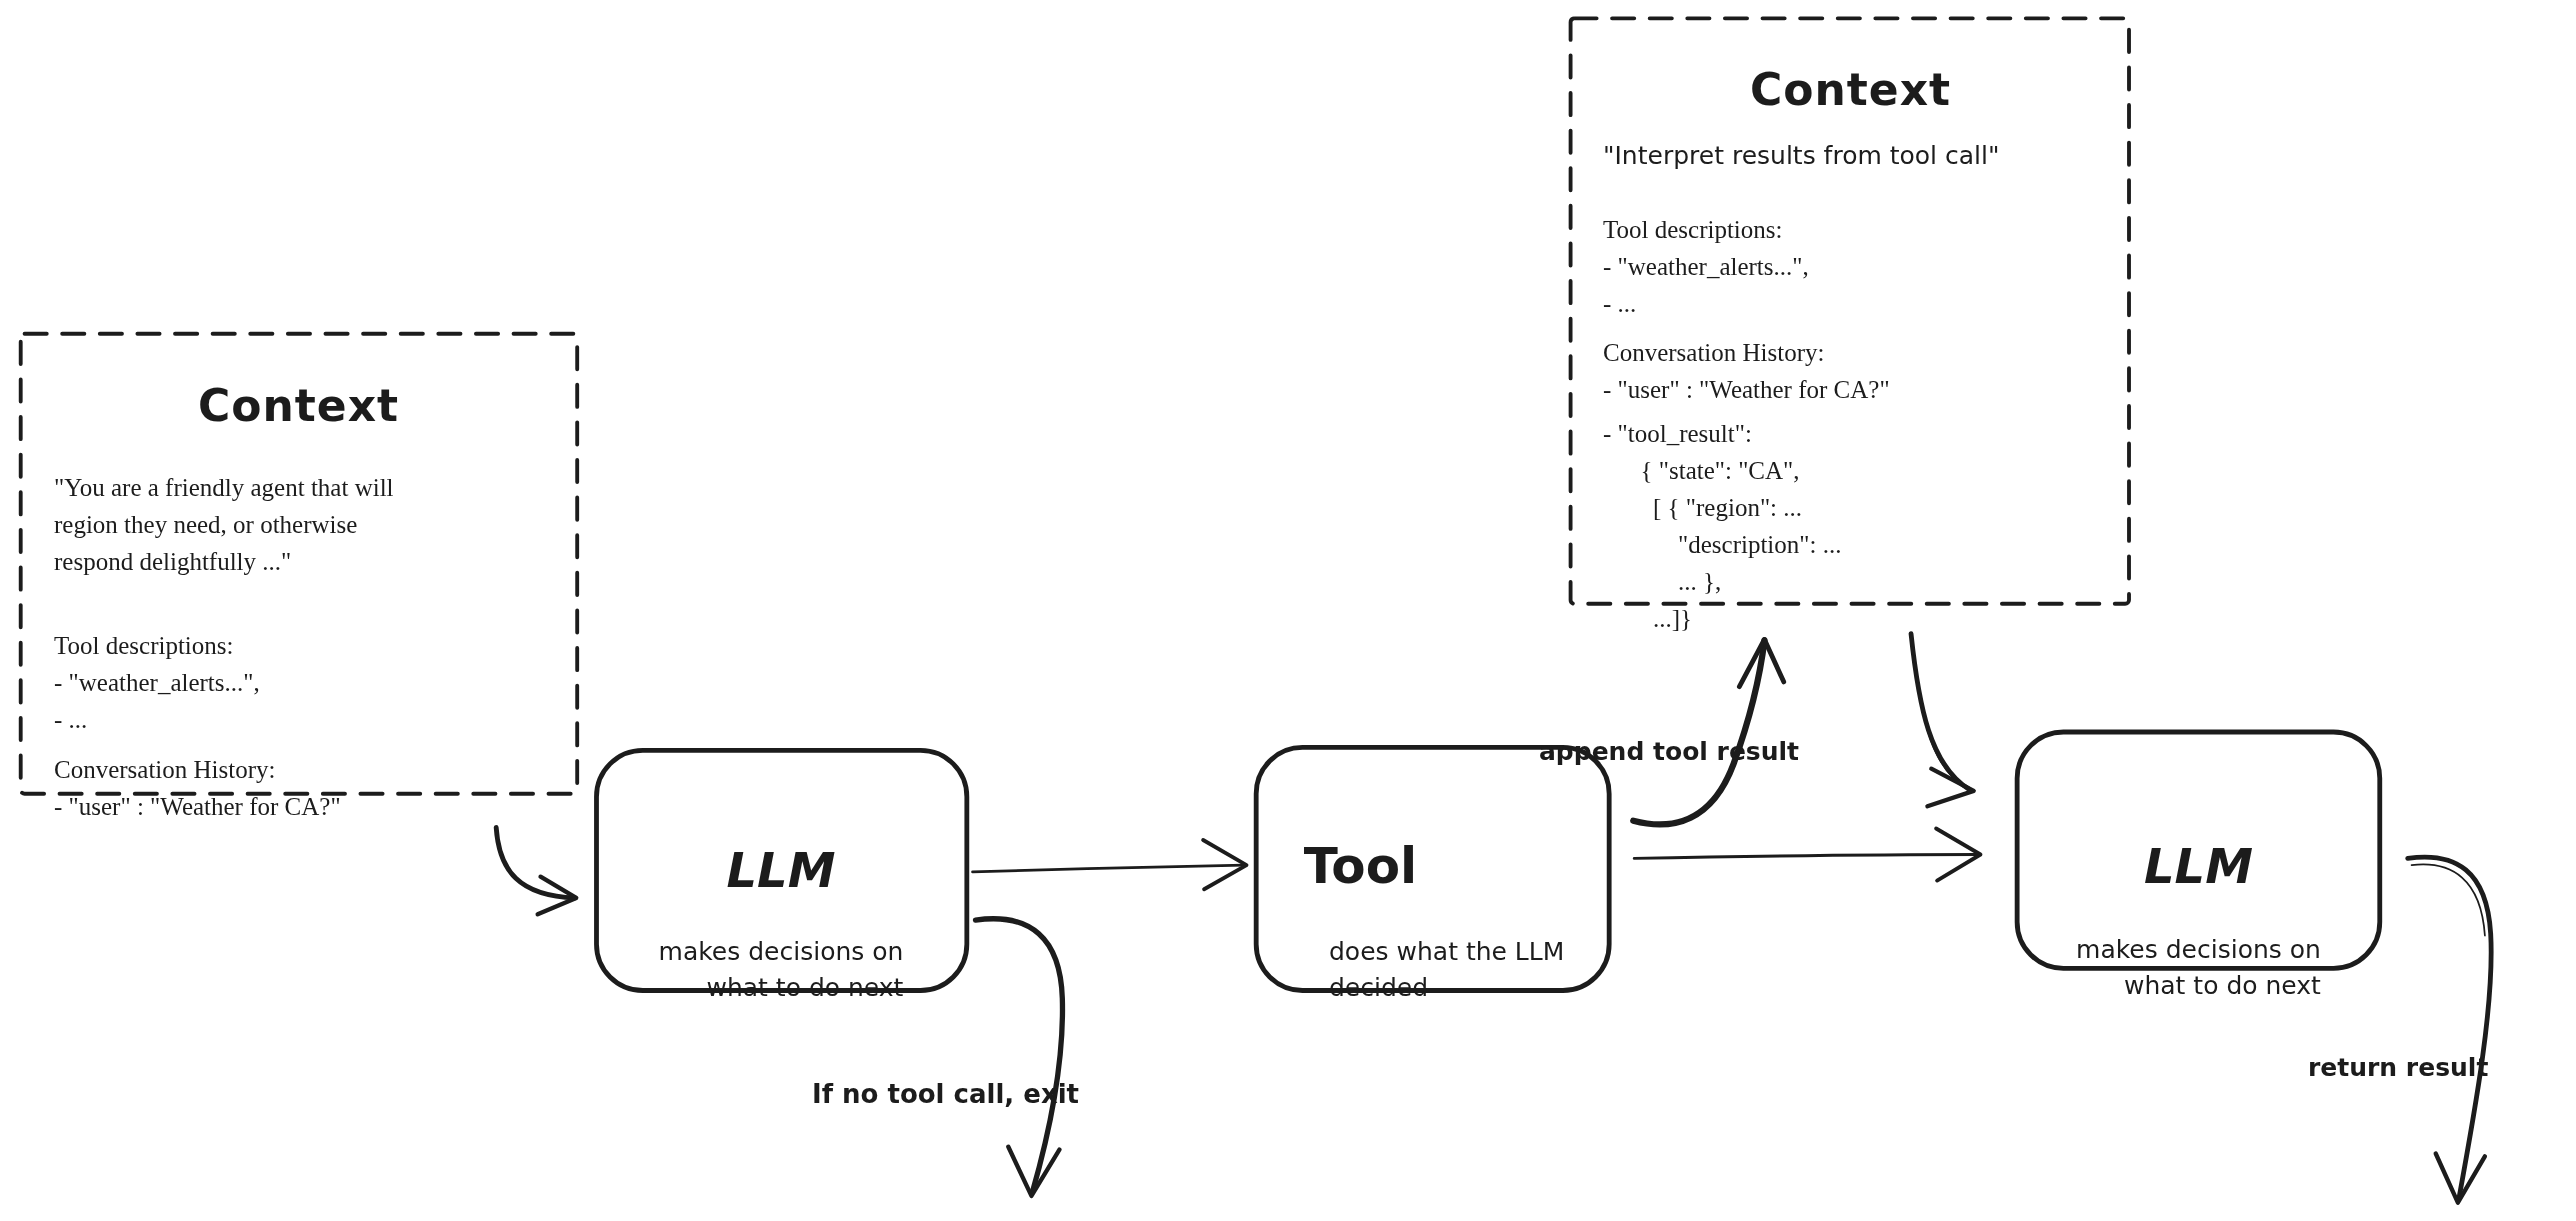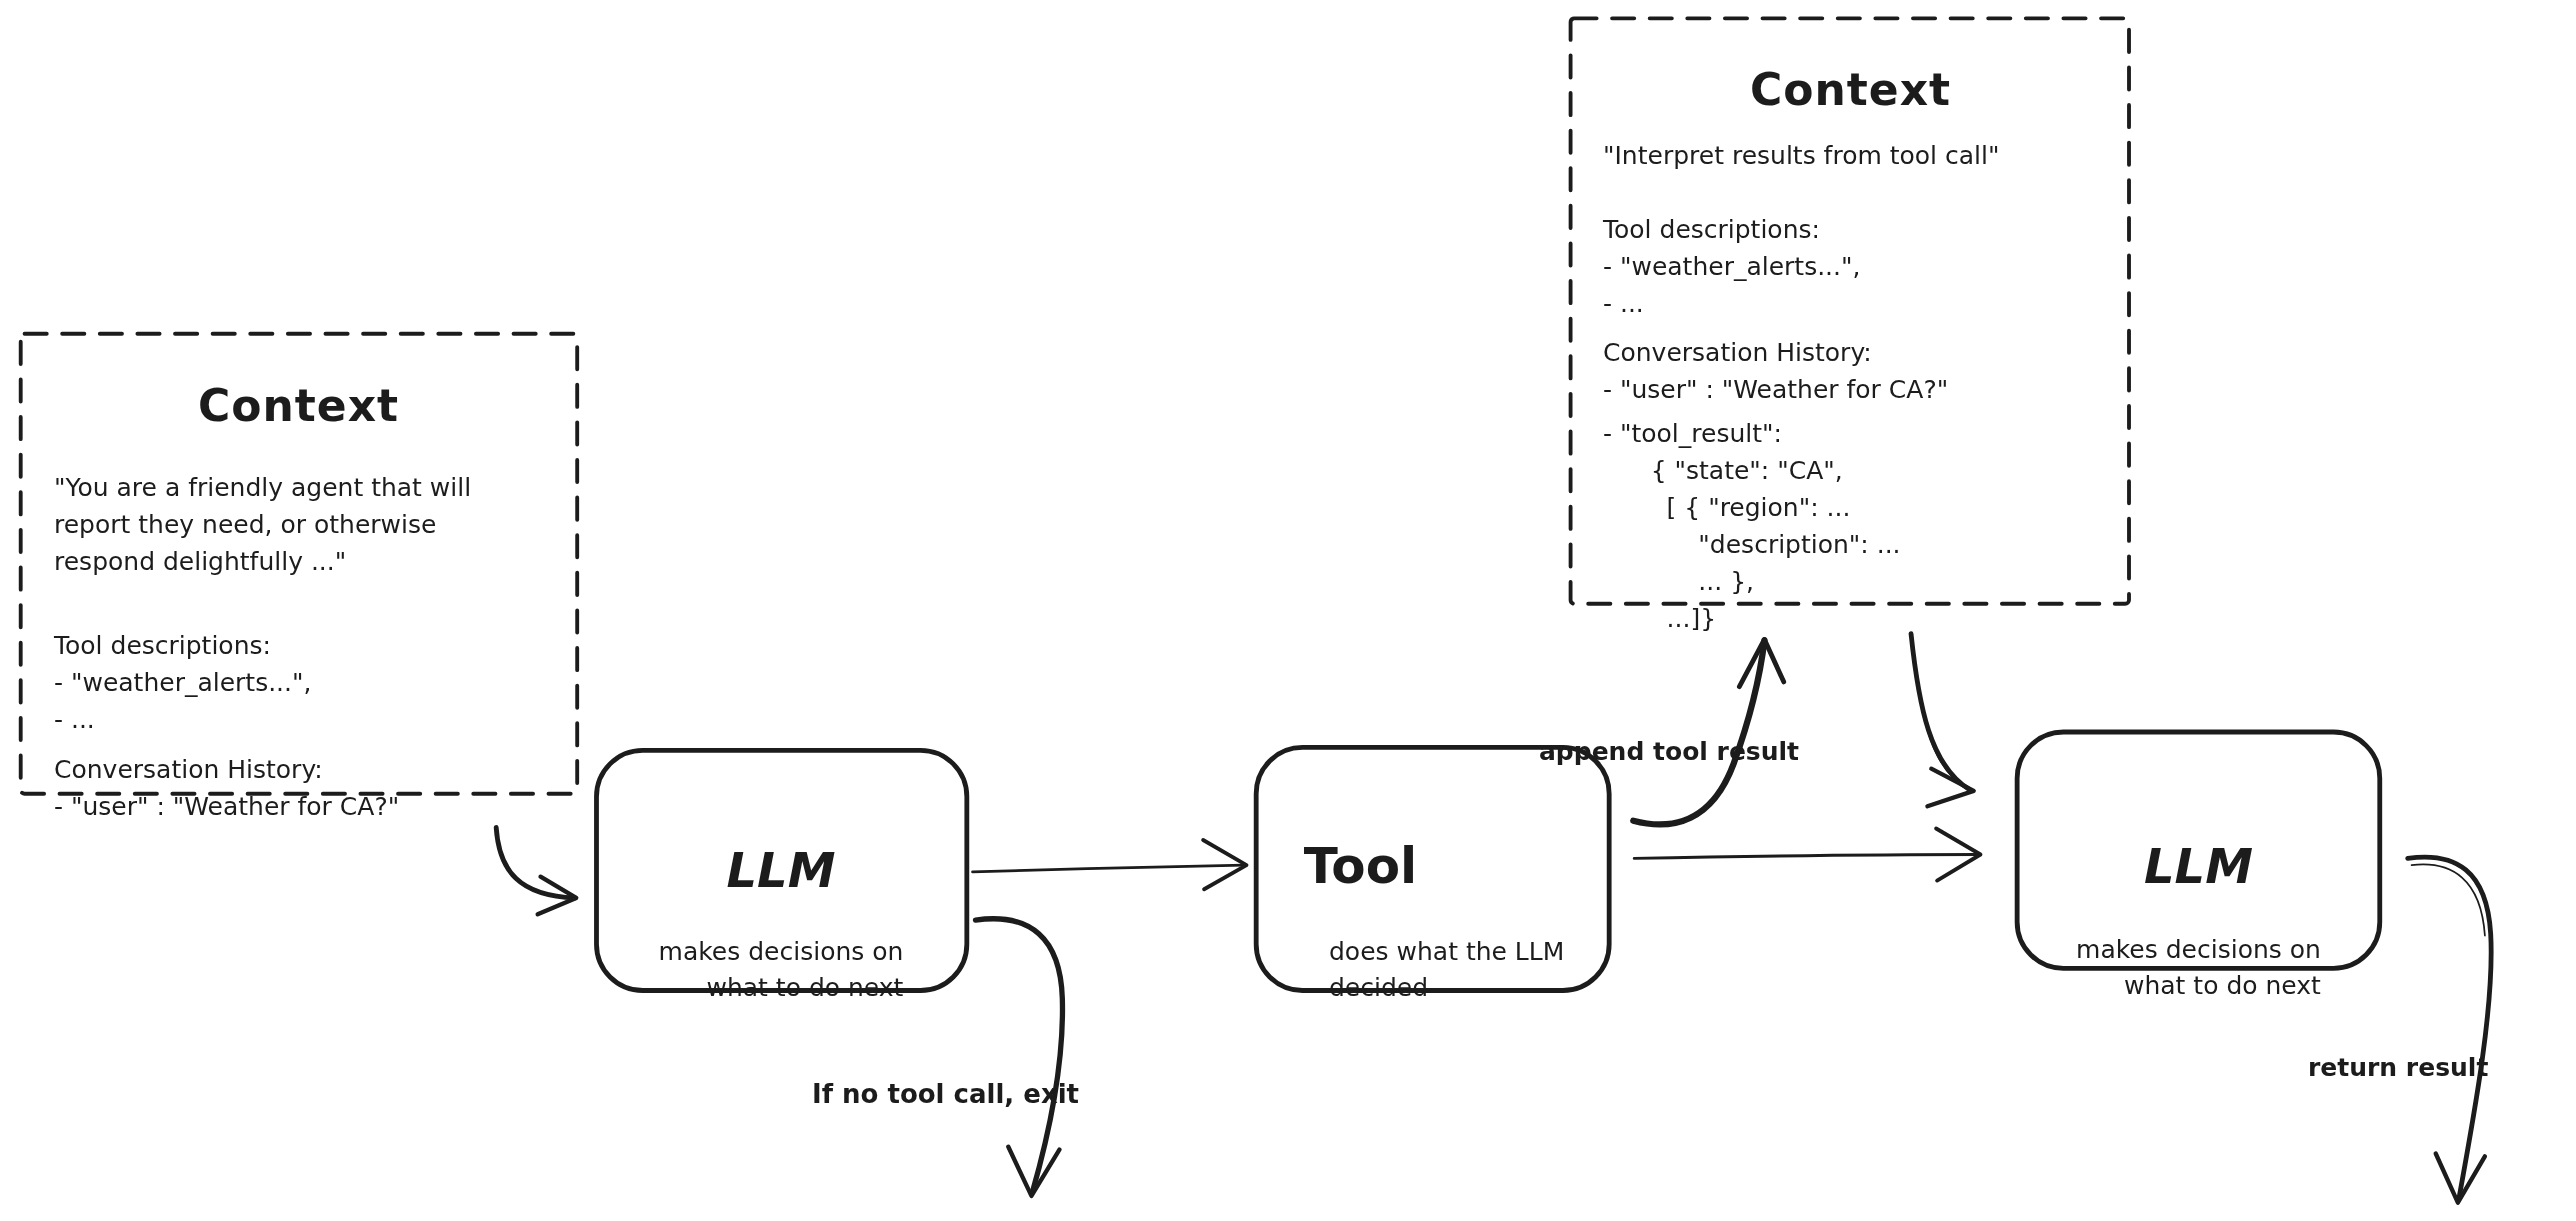--- a/index.html
+++ b/index.html
@@ -24,21 +24,21 @@
     letter-spacing: 1px;
     text-align: center;
   }
   .node-title {
     font-size: 48px;
     font-weight: bold;
     text-align: center;
   }
   .italic { font-style: italic; }
   .lines { font-size: 25px; line-height: 37px; }
-  .lines div { white-space: pre; }
+  .lines div { white-space: pre; font-family: Liberation Serif, serif; }
   .sub-lines { font-size: 25px; line-height: 36px; }
   .sub-lines div { white-space: pre; }
   .center-wrap { text-align: center; }
   .center-wrap .inner { display: inline-block; text-align: right; }
   .edge-label { font-size: 25px; text-align: center; white-space: nowrap; font-weight: bold; }
 </style>
 </head>
 <body>
 
 <div class="canvas">
@@ -86,21 +86,21 @@
     <g>
       <path class="stroke" stroke-width="5" d="M 2496 890 C 2546 883, 2578 903, 2582 968 C 2586 1040, 2566 1150, 2549 1243"></path>
       <path class="stroke" stroke-width="1.8" d="M 2500 897 C 2542 892, 2572 912, 2576 970"></path>
       <path class="stroke" stroke-width="4.5" d="M 2525 1196 L 2548 1247 L 2576 1199"></path>
     </g>
   </svg>
 
   <div class="abs ctx-title" style="left:20px; top:343px; width:557px;">Context</div>
   <div class="abs lines" style="left:54px; top:432px;">
       <div>"You are a friendly agent that will</div>
-      <div>report they need, or otherwise</div>
+      <div>region they need, or otherwise</div>
       <div>respond delightfully ..."</div>
     </div>
   <div class="abs lines" style="left:54px; top:590px;">
       <div>Tool descriptions:</div>
       <div>- "weather_alerts...",</div>
       <div>- ...</div>
     </div>
   <div class="abs lines" style="left:54px; top:714px;">
       <div>Conversation History:</div>
       <div>- "user" : "Weather for CA?"</div>

